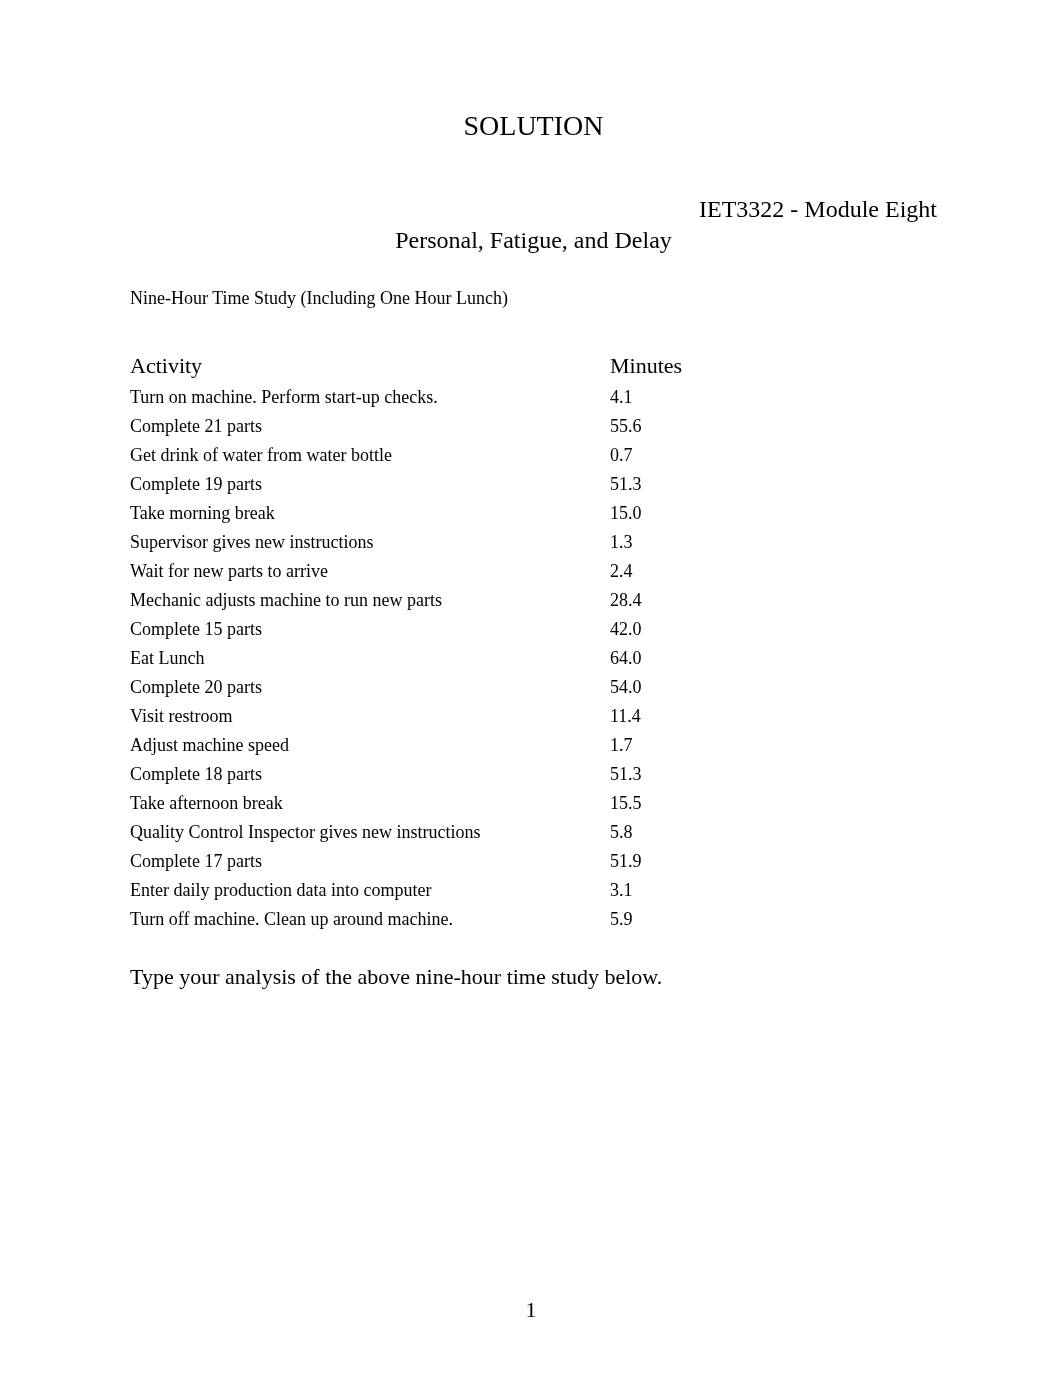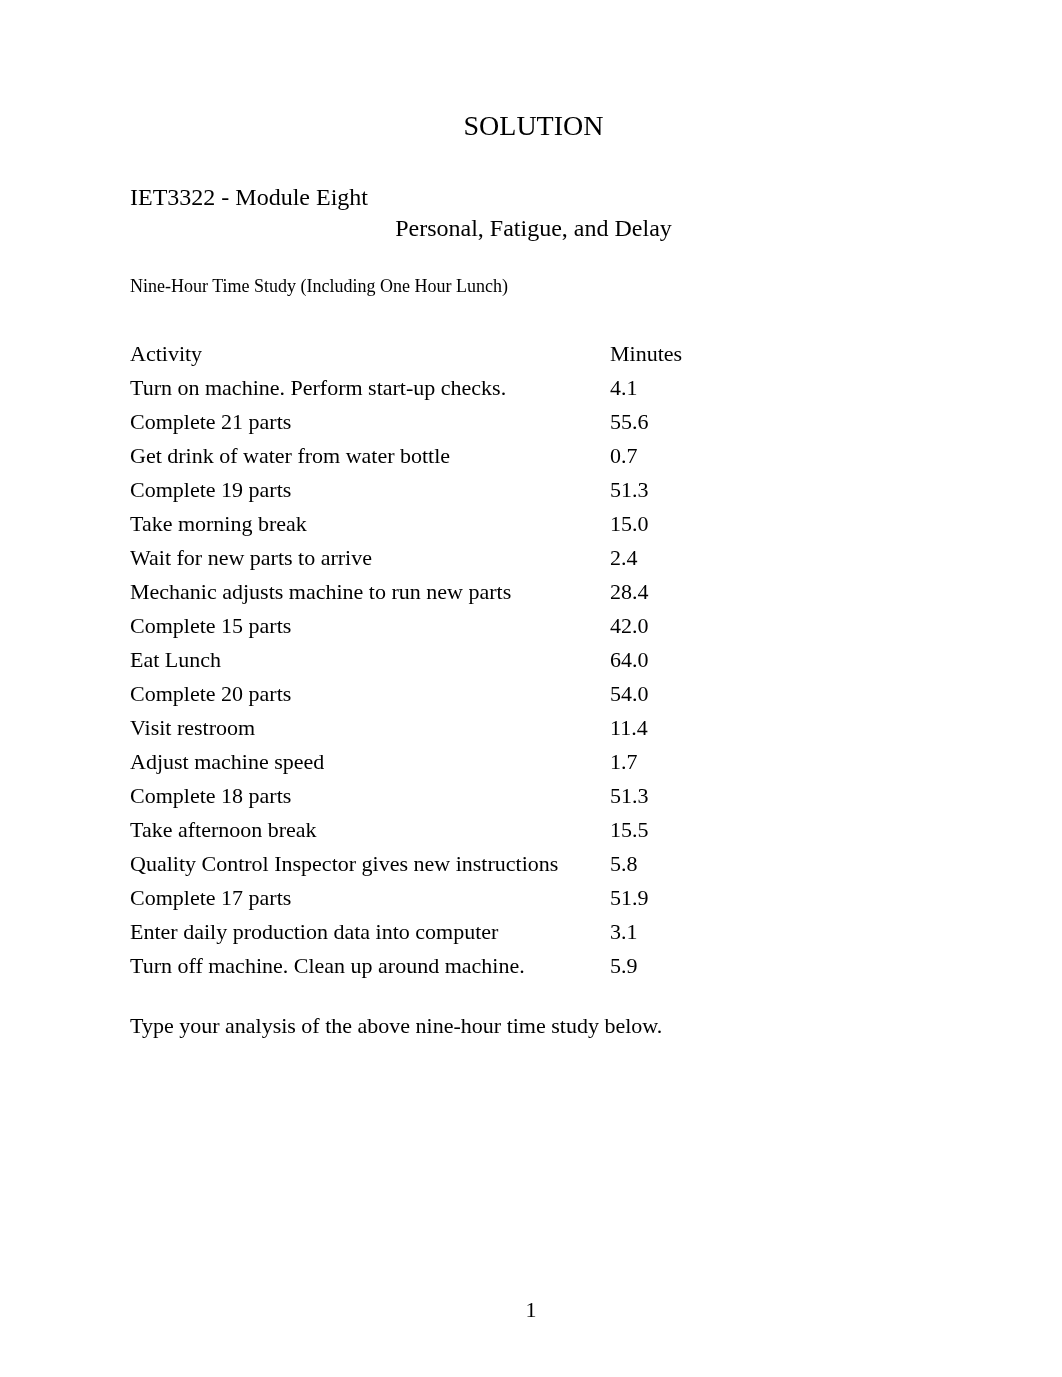--- a/index.html
+++ b/index.html
@@ -14,24 +14,24 @@
       font-family: "Times New Roman", Times, serif;
       color: #000000;
       position: relative;
     }
     .page {
       padding: 110px 125px 0 130px;
     }
     .solution-title {
       text-align: center;
       font-size: 28px;
-      margin-bottom: 40px;
+      margin-bottom: 52px;
     }
     .course-line {
-      text-align: left;
+      text-align: right;
       font-size: 24px;
       line-height: 1.3;
     }
     .subtitle-line {
       text-align: center;
       font-size: 24px;
       line-height: 1.3;
       margin-bottom: 32px;
     }
     .section-heading {
@@ -43,21 +43,21 @@
       margin-bottom: 30px;
       margin-top: 40px;
     }
     .data-table th {
       text-align: left;
       font-weight: normal;
       font-size: 22px;
       padding: 4px 14px 4px 0;
     }
     .data-table td {
-      font-size: 22px;
+      font-size: 18px;
       padding: 4px 14px 4px 0;
       vertical-align: top;
     }
     .activity-col {
       min-width: 480px;
     }
     .minutes-col {
       min-width: 80px;
     }
     .instruction-text {
@@ -103,20 +103,24 @@
           <td class="activity-col">Get drink of water from water bottle</td>
           <td class="minutes-col">0.7</td>
         </tr>
         <tr>
           <td class="activity-col">Complete 19 parts</td>
           <td class="minutes-col">51.3</td>
         </tr>
         <tr>
           <td class="activity-col">Take morning break</td>
           <td class="minutes-col">15.0</td>
+        </tr>
+        <tr>
+          <td class="activity-col">Supervisor gives new instructions</td>
+          <td class="minutes-col">1.3</td>
         </tr>
         <tr>
           <td class="activity-col">Wait for new parts to arrive</td>
           <td class="minutes-col">2.4</td>
         </tr>
         <tr>
           <td class="activity-col">Mechanic adjusts machine to run new parts</td>
           <td class="minutes-col">28.4</td>
         </tr>
         <tr>

